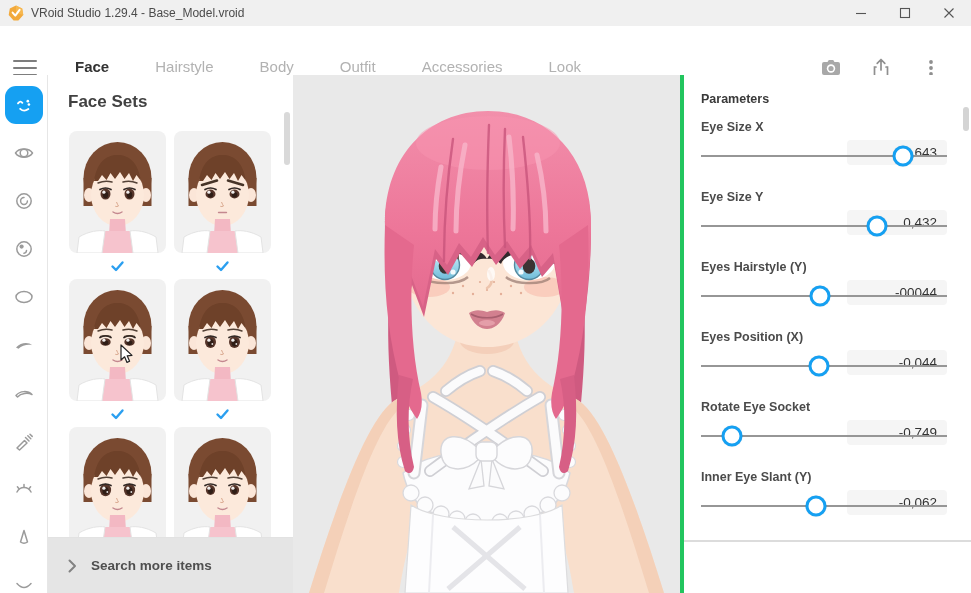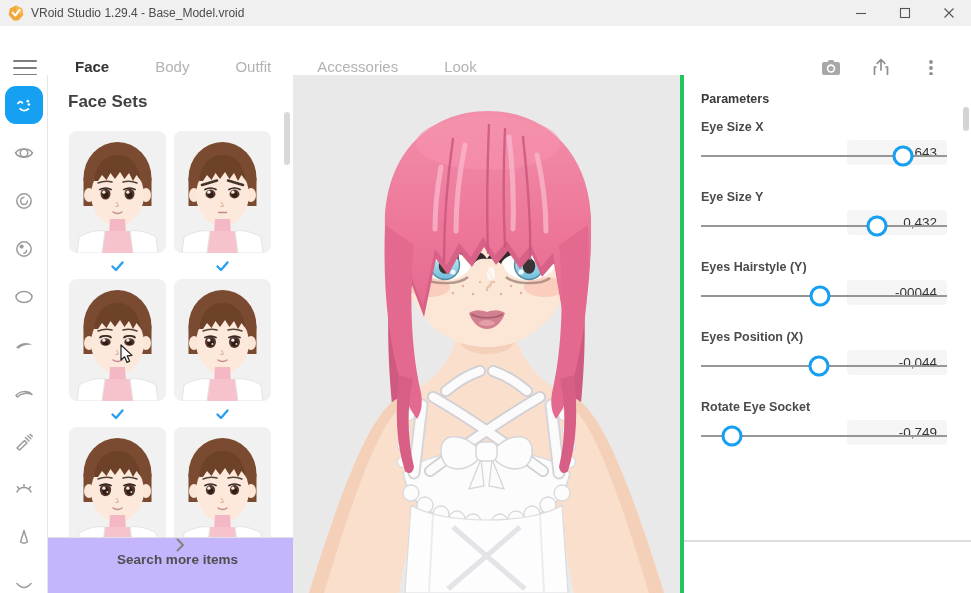--- a/index.html
+++ b/index.html
@@ -39,22 +39,22 @@
 
   
   .panel-left { position:absolute; left:48px; top:75px; width:245px; height:518px; background:#fff; overflow:hidden; }
   .fs-title { position:absolute; left:20px; top:17px; font-size:17px; font-weight:bold; color:#414141; }
   .fs-grid { position:absolute; left:21px; top:56px; width:204px; display:grid;
              grid-template-columns:97px 97px; column-gap:8px; }
   .thumb-cell { width:97px; }
   .thumb { width:97px; height:122px; border-radius:8px; background:#f1f1f1; overflow:hidden; cursor:pointer; }
   .thumb svg { display:block; }
   .thumb-check { height:26px; display:flex; align-items:center; justify-content:center; }
-  .fs-footer { position:absolute; left:0; bottom:0; width:245px; height:56px; background:#c4b5fd;
-               border-top:1px solid #e2e2e2; display:flex; align-items:center; cursor:pointer;flex-direction:column; }
+  .fs-footer { position:absolute; left:0; bottom:0; width:245px; height:56px; background:#e5e5e5;
+               border-top:1px solid #e2e2e2; display:flex; align-items:center; cursor:pointer; }
   .fs-footer .chev { margin:0 0 0 20px; display:flex; }
   .fs-footer .txt { margin-left:14px; font-size:13.5px; font-weight:bold; color:#4f4f4f; }
   .fs-scrollbar { position:absolute; right:3px; top:37px; width:6px; height:53px; background:#d9d9d9; border-radius:3px; }
 
   
   .viewport { position:absolute; left:293px; top:75px; width:387px; height:518px; background:#e9e9e9; cursor:default; }
   .viewport svg { display:block; }
 
   
   .panel-right { position:absolute; left:680px; top:75px; width:291px; height:518px; background:#fff;
@@ -106,20 +106,21 @@
 </div>
 
 <div class="toolbar">
   <div class="hamburger">
       <span></span>
       <span></span>
       <span></span>
     </div>
   <div class="tabs">
       <div class="tab active">Face</div>
+      <div class="tab">Hairstyle</div>
       <div class="tab">Body</div>
       <div class="tab">Outfit</div>
       <div class="tab">Accessories</div>
       <div class="tab">Look</div>
     </div>
   <div class="tool-actions">
       <div class="tool-btn">
         <svg width="24" height="24" viewBox="0 0 24 24">
           <path d="M8.5,6 L9.8,4 H14.2 L15.5,6 H19 a2,2 0 0 1 2,2 V17 a2,2 0 0 1 -2,2 H5 a2,2 0 0 1 -2,-2 V8 a2,2 0 0 1 2,-2 Z" fill="#a8a8a8"></path>
           <circle cx="12" cy="12.5" r="4.2" fill="#fff"></circle>
@@ -634,20 +635,27 @@
           <div class="param-handle" style="left: 117.6px;"></div>
         </div>
       </div>
       <div class="param-row">
         <div class="param-label">Rotate Eye Socket</div>
         <div class="param-value">-0,749</div>
         <div class="param-slider">
           <div class="param-handle" style="left: 30.9px;"></div>
         </div>
       </div>
+      <div class="param-row">
+        <div class="param-label">Inner Eye Slant (Y)</div>
+        <div class="param-value">-0,062</div>
+        <div class="param-slider">
+          <div class="param-handle" style="left: 115.4px;"></div>
+        </div>
+      </div>
     </div>
   <div class="pr-divider"></div>
   <div class="pr-scrollbar"></div>
 </div>
 
 <div class="cursor">
   <svg width="14" height="20" viewBox="0 0 14 20">
     <path d="M1,1 L1,16 L4.6,12.8 L7,18.4 L9.6,17.2 L7.2,11.8 L12,11.4 Z" fill="#fff" stroke="#222" stroke-width="1.2" stroke-linejoin="round"></path>
   </svg>
 </div>

